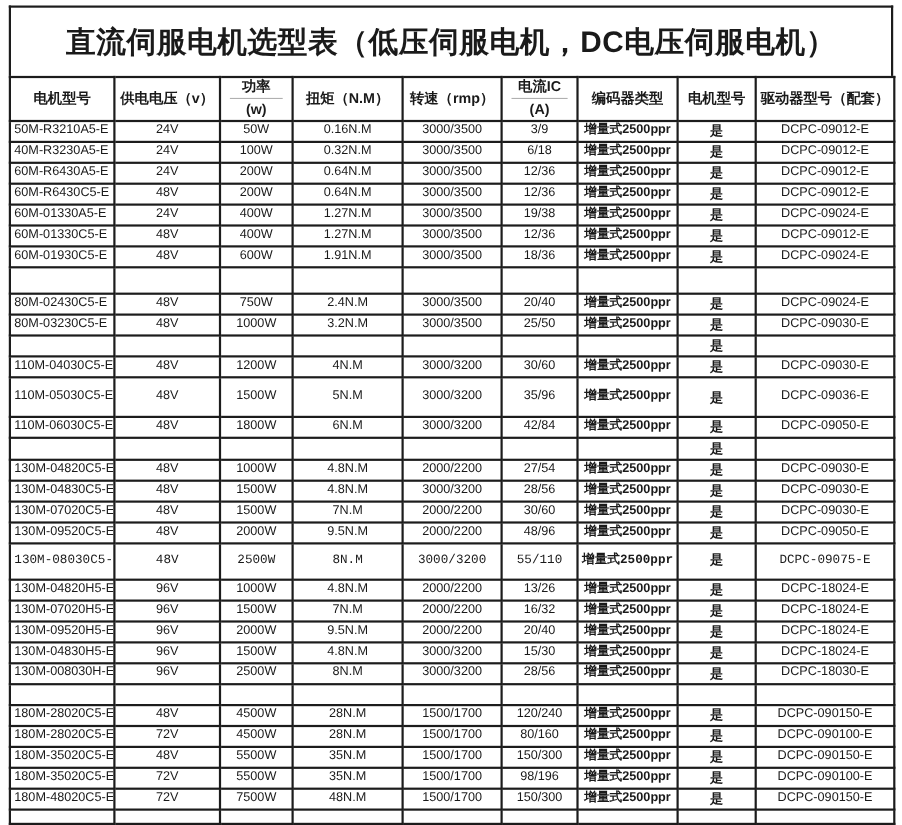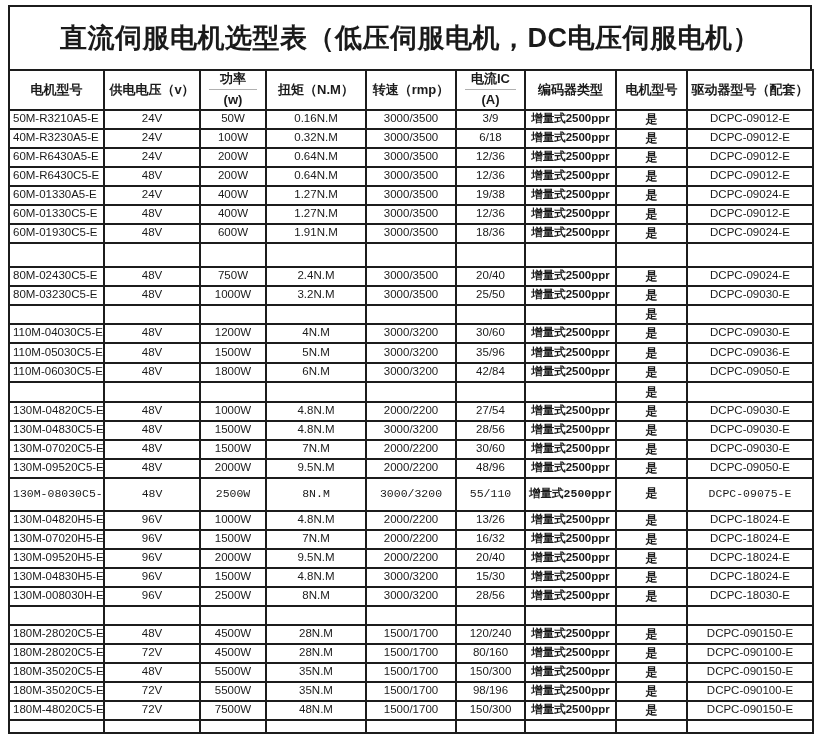--- a/index.html
+++ b/index.html
@@ -266,21 +266,21 @@
           <td>110M-04030C5-E</td>
           <td>48V</td>
           <td>1200W</td>
           <td>4N.M</td>
           <td>3000/3200</td>
           <td>30/60</td>
           <td>增量式2500ppr</td>
           <td>是</td>
           <td>DCPC-09030-E</td>
         </tr>
-        <tr style="height: 20px;">
+        <tr style="height: 36px;">
           <td>110M-05030C5-E</td>
           <td>48V</td>
           <td>1500W</td>
           <td>5N.M</td>
           <td>3000/3200</td>
           <td>35/96</td>
           <td>增量式2500ppr</td>
           <td>是</td>
           <td>DCPC-09036-E</td>
         </tr>

